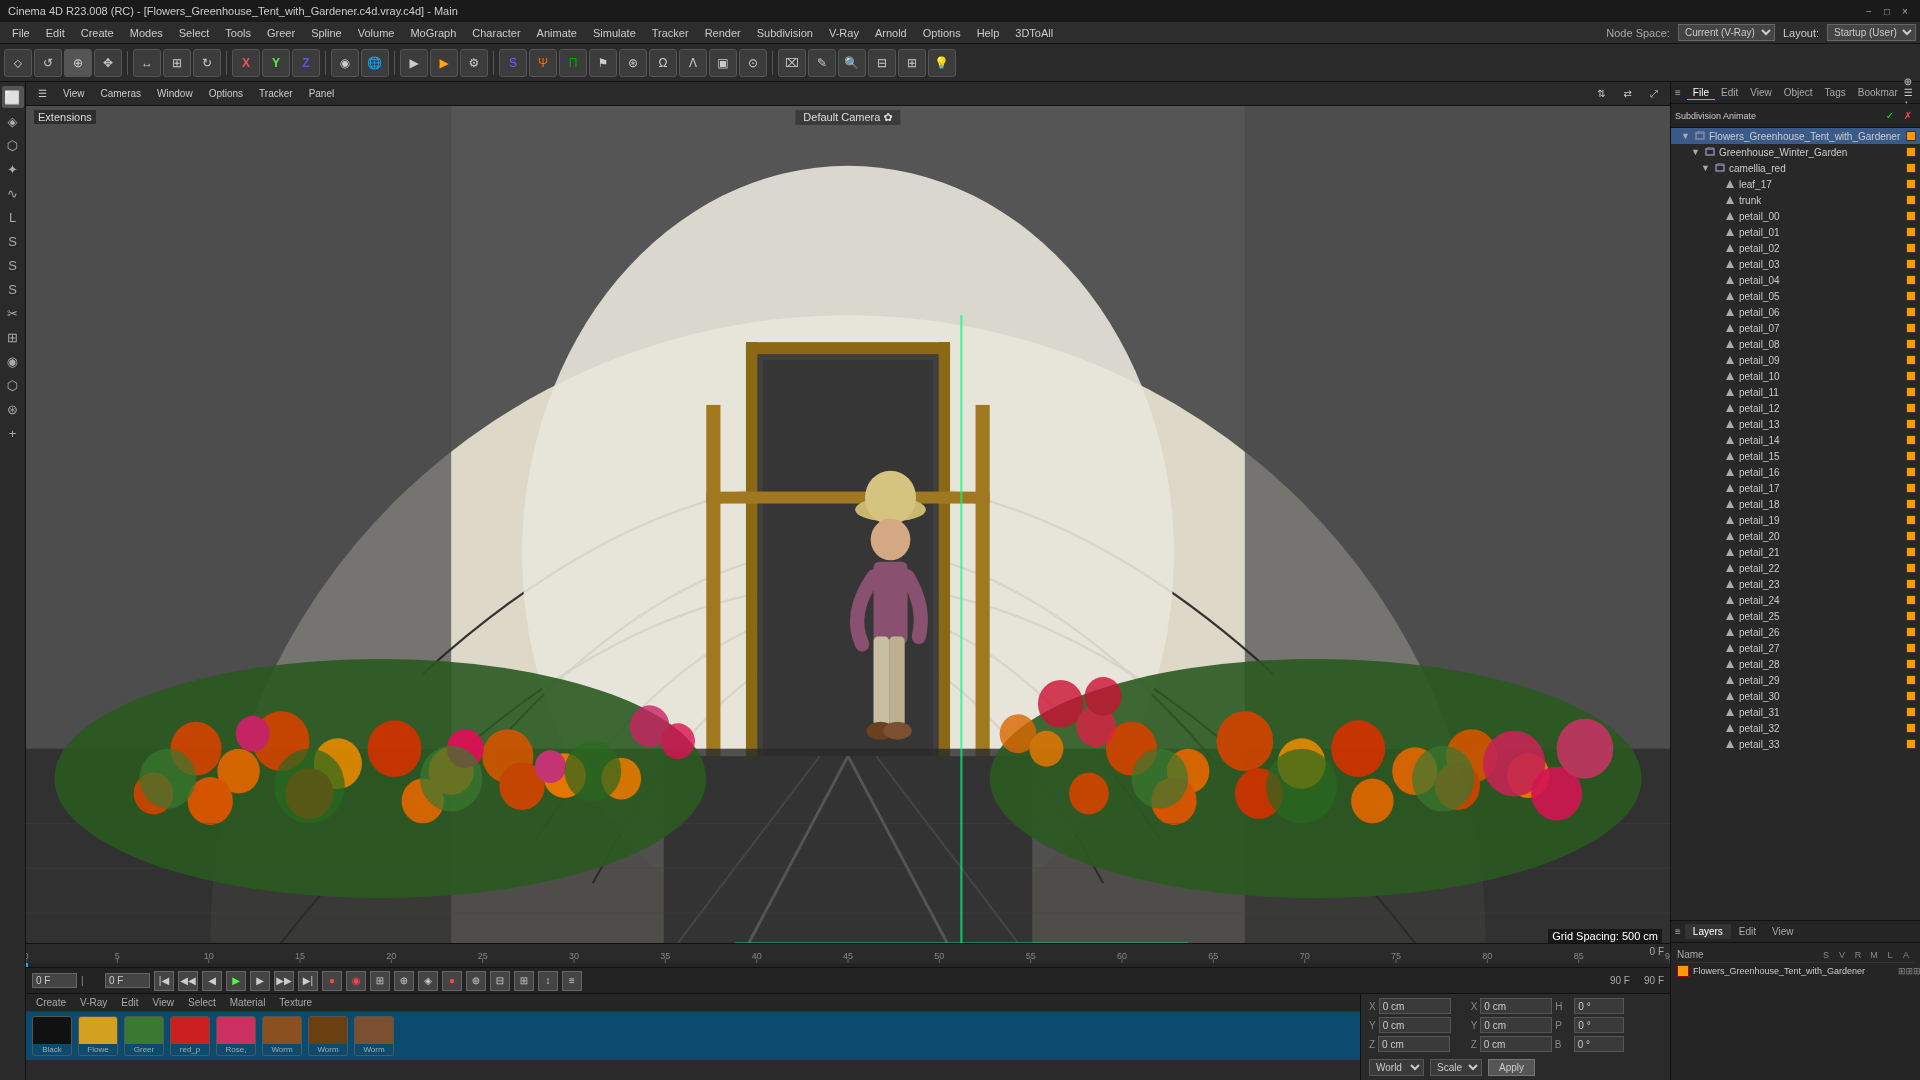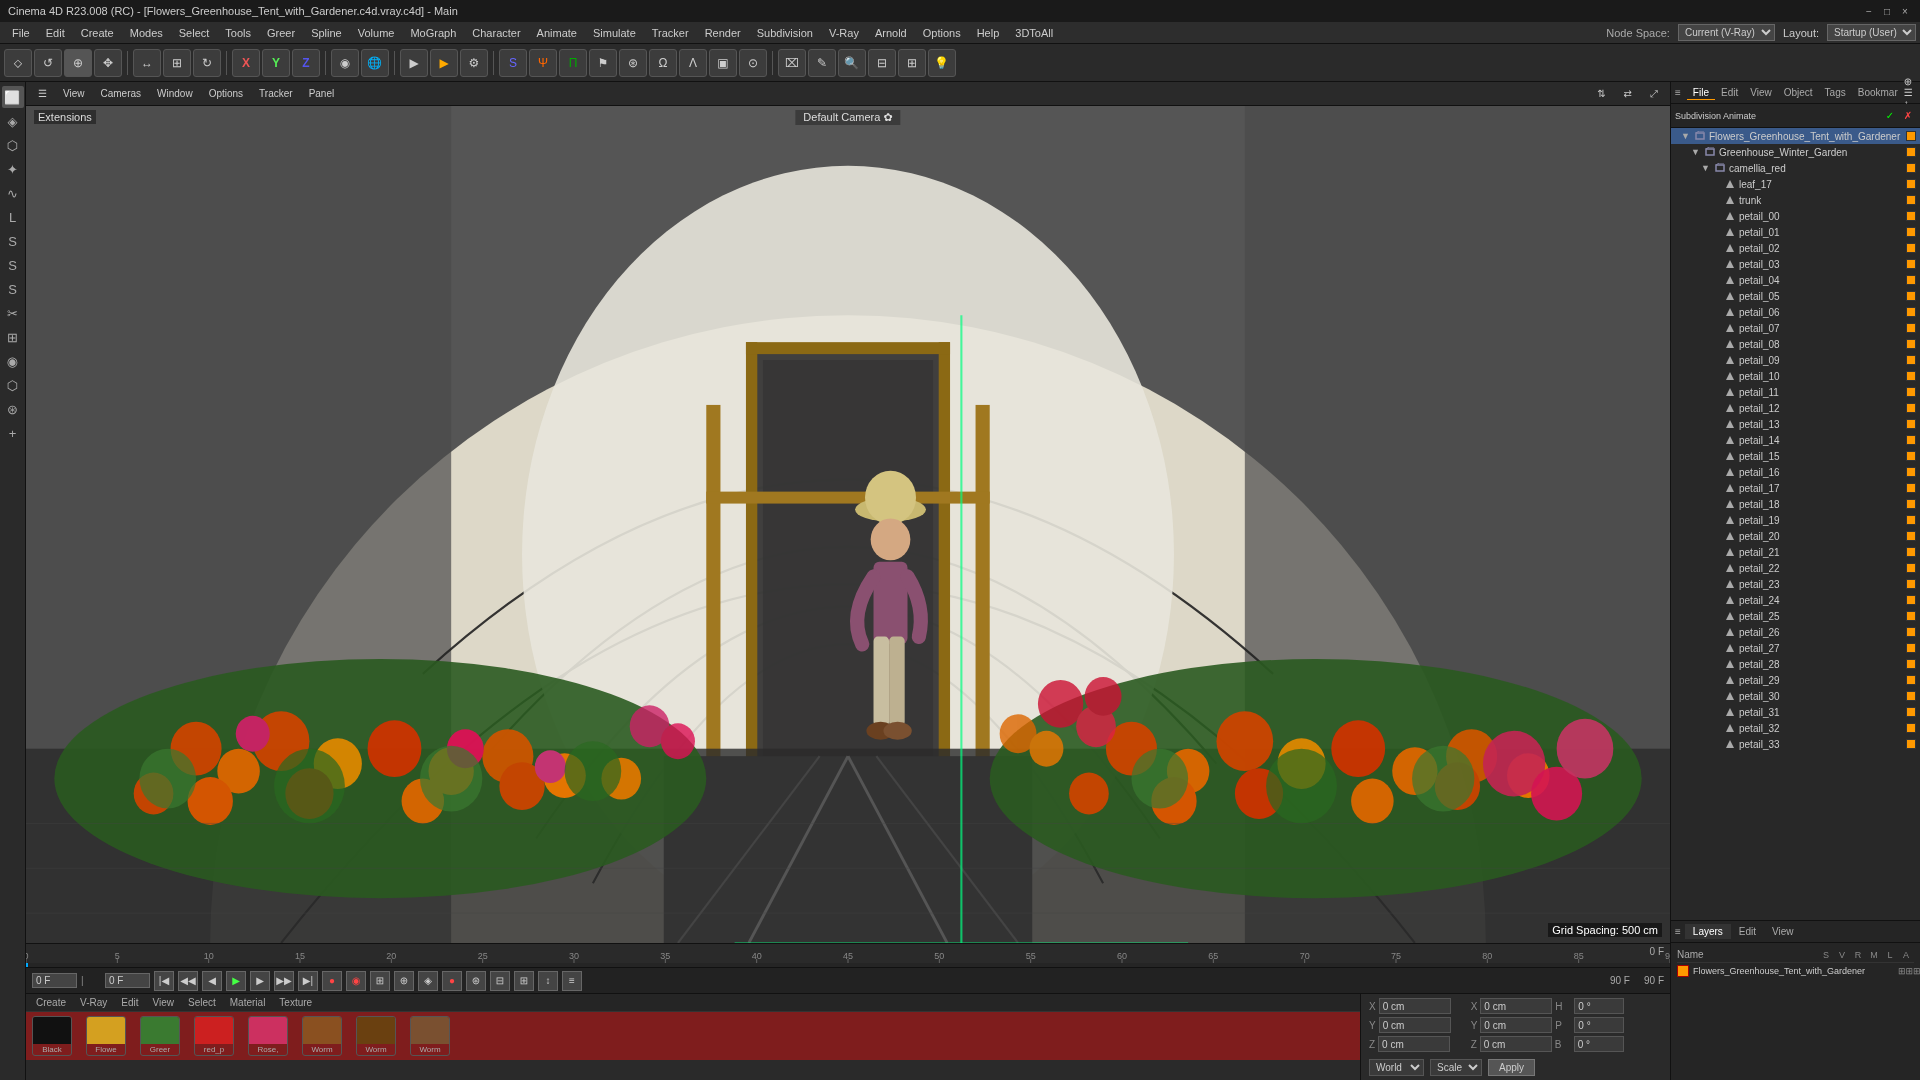--- a/index.html
+++ b/index.html
@@ -50,21 +50,21 @@
       height: 24px; background: #2a2a2a; display: flex; align-items: center; padding: 0 6px; gap: 4px; border-bottom: 1px solid #111;
     }
     .vp-btn { font-size: 10px; color: #ccc; padding: 2px 6px; cursor: pointer; }
 
     
     #viewport {
       flex: 1; background: #555; position: relative; overflow: hidden; min-height: 0;
     }
     #viewport-label { position: absolute; top: 4px; left: 8px; font-size: 11px; color: #ddd; background: rgba(0,0,0,0.4); padding: 1px 4px; }
     #camera-label { position: absolute; top: 4px; left: 50%; transform: translateX(-50%); font-size: 11px; color: #ddd; background: rgba(0,0,0,0.3); padding: 1px 8px; }
-    #grid-spacing-label { position: absolute; bottom: 6px; right: 8px; font-size: 11px; color: #fff; background: rgba(0,0,0,0.5); padding: 1px 4px; }
+    #grid-spacing-label { position: absolute; bottom: 0; right: 8px; font-size: 11px; color: #fff; background: rgba(0,0,0,0.5); padding: 1px 4px; }
 
     
     .greenhouse-bg {
       position: absolute; width: 100%; height: 100%;
       background: radial-gradient(ellipse 70% 90% at 50% 100%, #e8e8e0 0%, #d0d0c8 30%, #888 60%, #555 100%);
     }
     .frame-input { width: 50px; background: #444; border: 1px solid #666; color: #ccc; font-size: 10px; padding: 1px 3px; }
     .play-btn { width: 20px; height: 20px; background: #444; border: 1px solid #666; color: #ccc; display: flex; align-items: center; justify-content: center; cursor: pointer; font-size: 10px; }
     #mat-top-tabs { display: flex; gap: 2px; padding: 2px 4px; border-bottom: 1px solid #333; width: 100%; }
     .mat-tab { font-size: 10px; color: #aaa; padding: 1px 6px; cursor: pointer; }
@@ -472,21 +472,21 @@
       <div id="mat-detail">
         <div id="mat-top-tabs" style="display:flex;gap:2px;padding:2px 4px;border-bottom:1px solid #333;background:#252525;">
           <span class="mat-tab">Create</span>
           <span class="mat-tab">V-Ray</span>
           <span class="mat-tab">Edit</span>
           <span class="mat-tab">View</span>
           <span class="mat-tab">Select</span>
           <span class="mat-tab">Material</span>
           <span class="mat-tab">Texture</span>
         </div>
-        <div id="mat-items" style="display:flex;gap:14px;padding:4px 6px;background:#7f1d1d;">
+        <div id="mat-items" style="display:flex;gap:6px;padding:4px 6px;background:#0c4a6e;">
         <div class="mat-swatch">
               <div class="mat-swatch-color" style="background:#111;"></div>
               <div class="mat-swatch-label">Black</div>
             </div>
             <div class="mat-swatch">
               <div class="mat-swatch-color" style="background:#d4a020;"></div>
               <div class="mat-swatch-label">Flowe</div>
             </div>
             <div class="mat-swatch">
               <div class="mat-swatch-color" style="background:#3a7a30;"></div>

